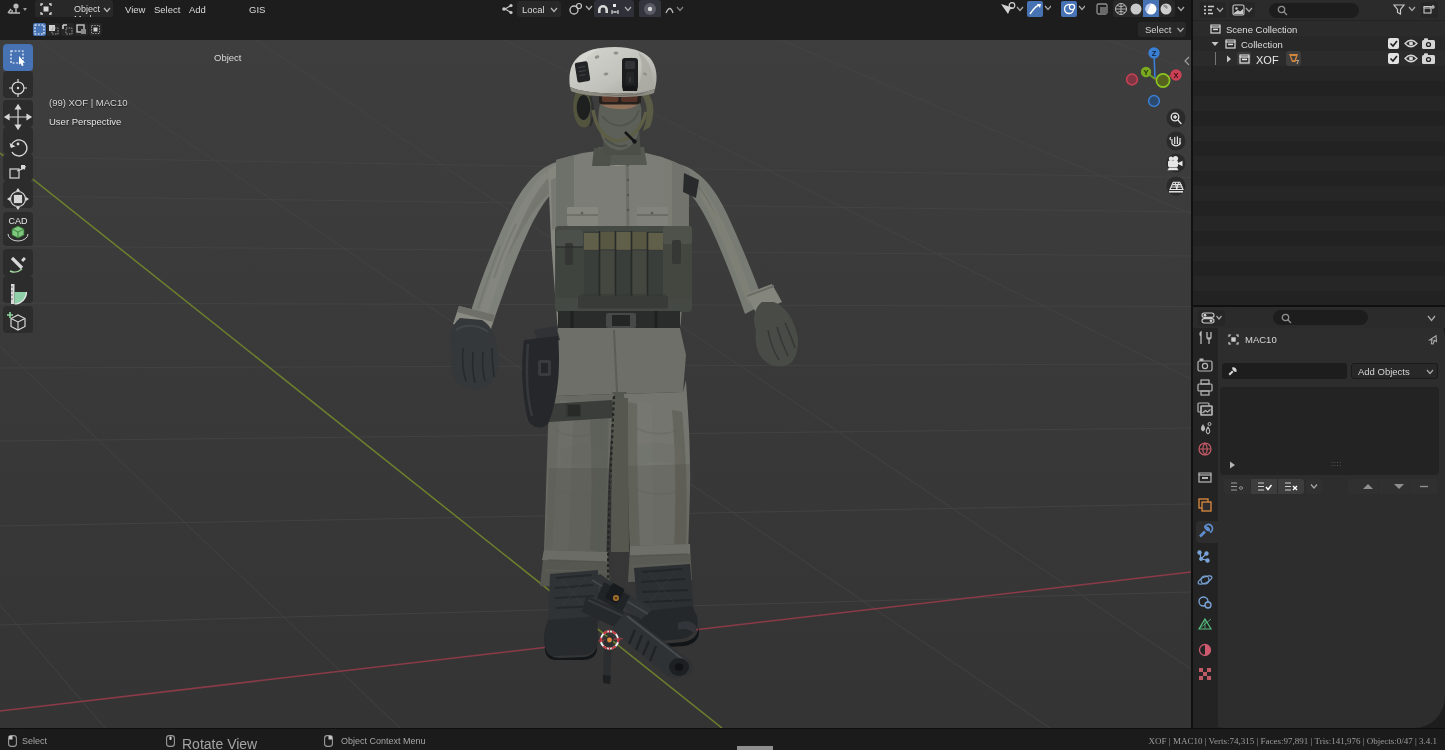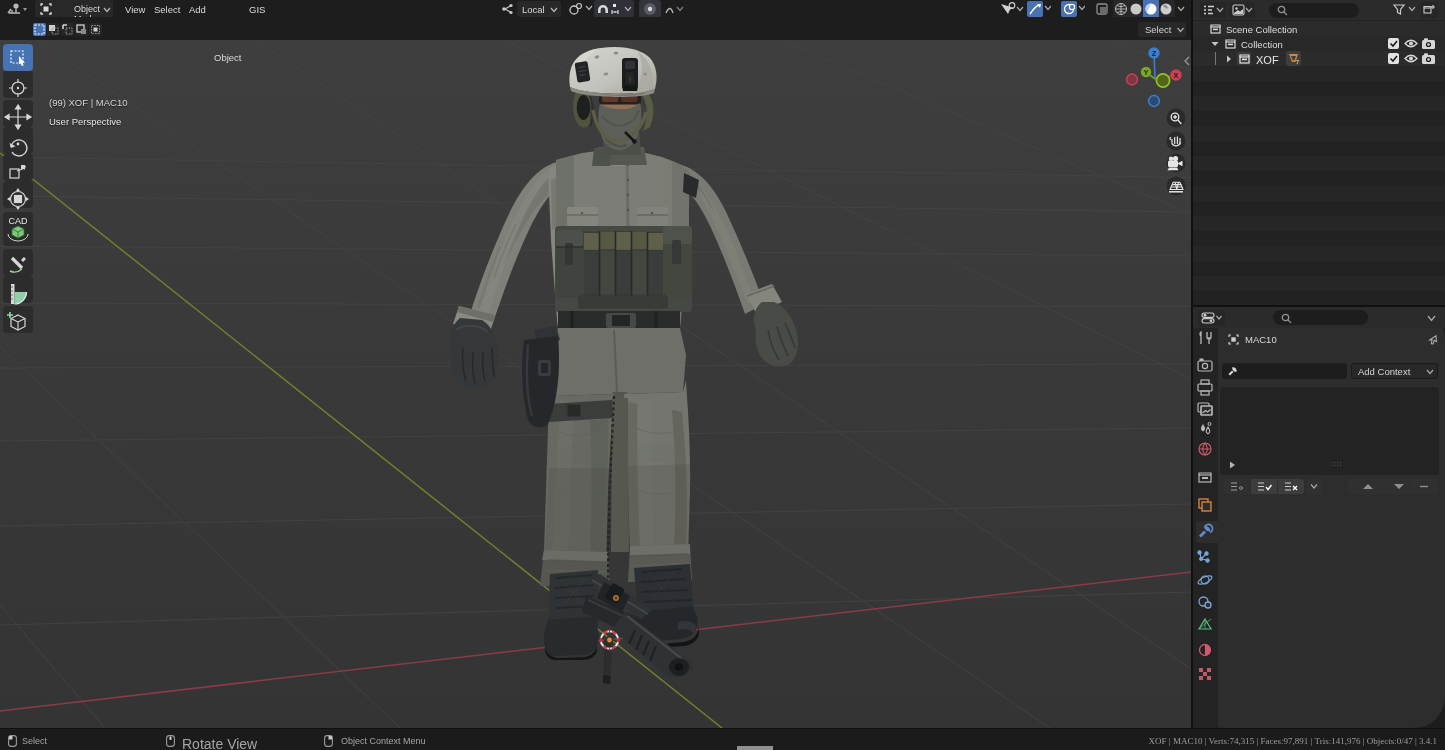--- a/index.html
+++ b/index.html
@@ -645,21 +645,21 @@
     <svg class="abs" style="left:233px;top:26px" width="12" height="12" viewBox="0 0 12 12">
       <path d="M7 1 L11 5 L8.5 5.5 L10 9 L8.5 10 L6.5 6.5 L5 8 Z" fill="none" stroke="#a9a9a9" stroke-width="1.1" transform="rotate(40 6 6)"></path>
     </svg>
 
     <div class="abs" style="left:29px;top:56px;width:125px;height:16px;background:#1d1d1d;border-radius:3px;"></div>
     <svg class="abs" style="left:34px;top:58px" width="12" height="12" viewBox="0 0 12 12">
       <path d="M2.2 9.8 L6 6 M5 2.6 a3.4 3.4 0 0 1 4.4 4.4 l-2.2 -0.6 l-1.6 -1.6 z" fill="#d8d8d8"></path>
       <path d="M2.2 9.8 L5.8 6.2" stroke="#d8d8d8" stroke-width="2"></path>
     </svg>
     <div class="abs" style="left:158px;top:56px;width:87px;height:16px;background:#282828;border:1px solid #1a1a1a;border-radius:3px;"></div>
-    <span class="abs" style="left:165px;top:59px;font-size:9.5px;color:#d5d5d5;">Add Context</span>
+    <span class="abs" style="left:165px;top:59px;font-size:9.5px;color:#d5d5d5;">Add Objects</span>
     <svg class="abs" style="left:233px;top:62px" width="8" height="6" viewBox="0 0 8 6">
         <path d="M1 1 L4 4.5 L7 1" stroke="#a8a8a8" stroke-width="1.2" fill="none"></path>
       </svg>
 
     <div class="abs" style="left:27px;top:80px;width:219px;height:88px;background:#232323;border-radius:4px;"></div>
     <svg class="abs" style="left:36px;top:154px" width="7" height="8" viewBox="0 0 7 8">
         <path d="M1 0.5 L6 4 L1 7.5 Z" fill="#b5b5b5"></path>
       </svg>
     <span class="abs" style="left:138px;top:152px;font-size:8px;color:#6f6f6f;letter-spacing:0.5px;">::::</span>
 

